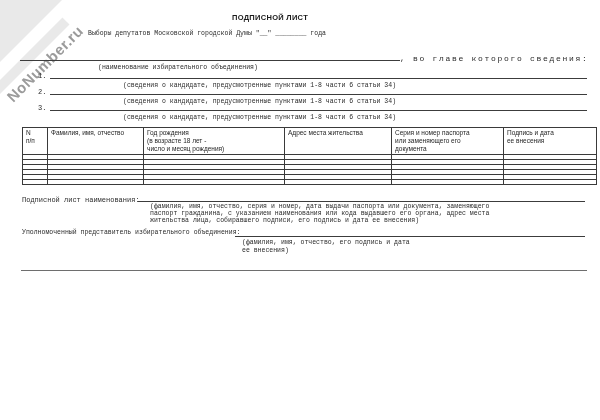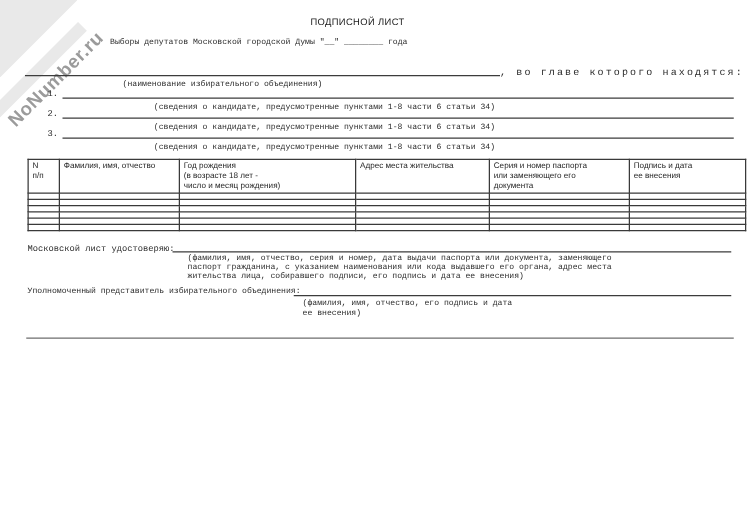--- a/index.html
+++ b/index.html
@@ -9,22 +9,22 @@
   .wm-triangle{position:absolute;left:0;top:0;width:62px;height:62px;
                background:#e9e9e9;clip-path:polygon(0 0,100% 0,0 100%);}
   .wm-stripe{position:absolute;left:-45px;top:62px;width:130px;height:10px;
              background:#e9e9e9;transform:rotate(-45deg);}
   .wm-text{position:absolute;left:-10px;top:55px;width:110px;text-align:center;
            transform:rotate(-45deg);font-family:"Liberation Sans", sans-serif;
            font-weight:bold;font-size:15px;letter-spacing:.5px;color:#9b9b9b;}
   
   .abs{position:absolute;}
   .title{left:0;top:13px;width:540px;text-align:center;
-         font-family:"Liberation Sans", sans-serif;font-weight:normal;
-         font-size:7.5px;letter-spacing:.3px;color:#1a1a1a;margin-left:16px;}
+         font-family:"Liberation Sans", sans-serif;font-weight:bold;
+         font-size:7.5px;letter-spacing:.3px;color:#1a1a1a;}
   .election{left:88px;top:30px;font-size:6.5px;white-space:pre;}
   .intro{left:25px;top:43px;font-size:8px;white-space:pre;}
   .blank{border-bottom:1px solid #3c3c3c;}
   .assoc-blank{left:20px;top:52px;width:380px;height:8px;}
   .intro-tail{left:400px;top:54px;font-size:8px;letter-spacing:1.7px;white-space:pre;}
   .assoc-caption{left:98px;top:64px;font-size:6.5px;}
   .cand-num{left:38px;font-size:7px;}
   .cand-blank{left:50px;width:537px;height:6px;}
   .cand-caption{left:123px;font-size:6.5px;}
   .c1{top:72px;} .c1l{top:72px;} .c1c{top:82px;}
@@ -53,21 +53,21 @@
 <div class="page">
 
   <div class="wm-triangle"></div>
   <div class="wm-stripe"></div>
   <div class="wm-text">NoNumber.ru</div>
 
   <div class="abs title">ПОДПИСНОЙ ЛИСТ</div>
   <div class="abs election">Выборы депутатов Московской городской Думы "__" ________ года</div>
 
   <div class="abs blank assoc-blank"></div>
-  <div class="abs intro-tail">, во главе которого находятся:</div>
+  <div class="abs intro-tail">, во главе которого сведения:</div>
   <div class="abs assoc-caption">(наименование избирательного объединения)</div>
 
   <div class="abs cand-num c1">1.</div>
   <div class="abs blank cand-blank c1l"></div>
   <div class="abs cand-caption c1c">(сведения о кандидате, предусмотренные пунктами 1-8 части 6 статьи 34)</div>
 
   <div class="abs cand-num c2">2.</div>
   <div class="abs blank cand-blank c2l"></div>
   <div class="abs cand-caption c2c">(сведения о кандидате, предусмотренные пунктами 1-8 части 6 статьи 34)</div>
 
@@ -145,21 +145,21 @@
           <td></td>
           <td></td>
           <td></td>
           <td></td>
           <td></td>
           <td></td>
         </tr>
     </tbody>
   </table>
 
-  <div class="abs certify-label">Московской лист удостоверяю:</div>
+  <div class="abs certify-label">Подписной лист наименования:</div>
   <div class="abs blank certify-blank"></div>
   <div class="abs certify-caption">(фамилия, имя, отчество, серия и номер, дата выдачи паспорта или документа, заменяющего
 паспорт гражданина, с указанием наименования или кода выдавшего его органа, адрес места
 жительства лица, собиравшего подписи, его подпись и дата ее внесения)</div>
 
   <div class="abs rep-label">Уполномоченный представитель избирательного объединения:</div>
   <div class="abs blank rep-blank"></div>
   <div class="abs rep-caption">(фамилия, имя, отчество, его подпись и дата
 ее внесения)</div>
 

